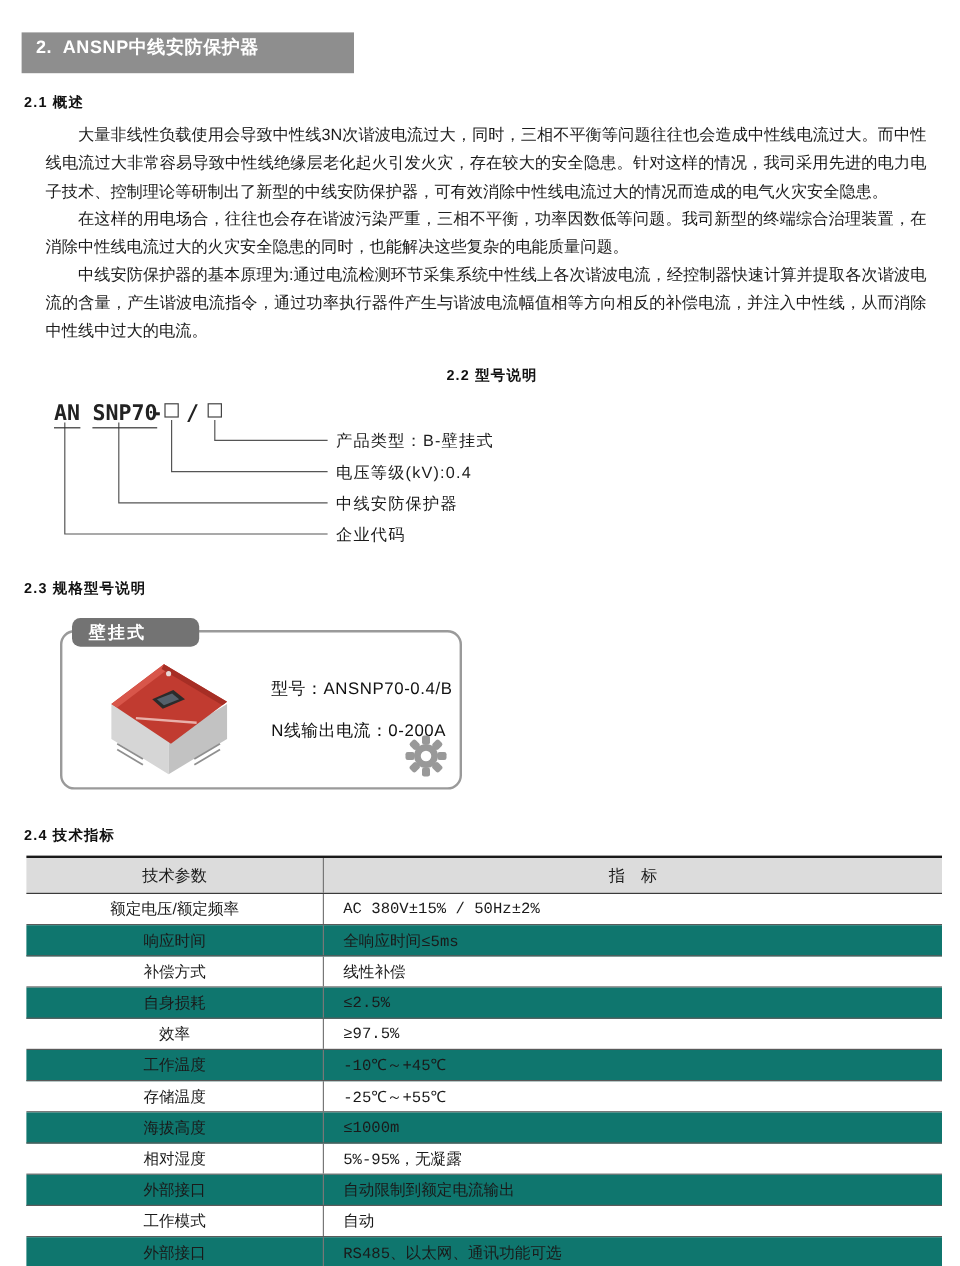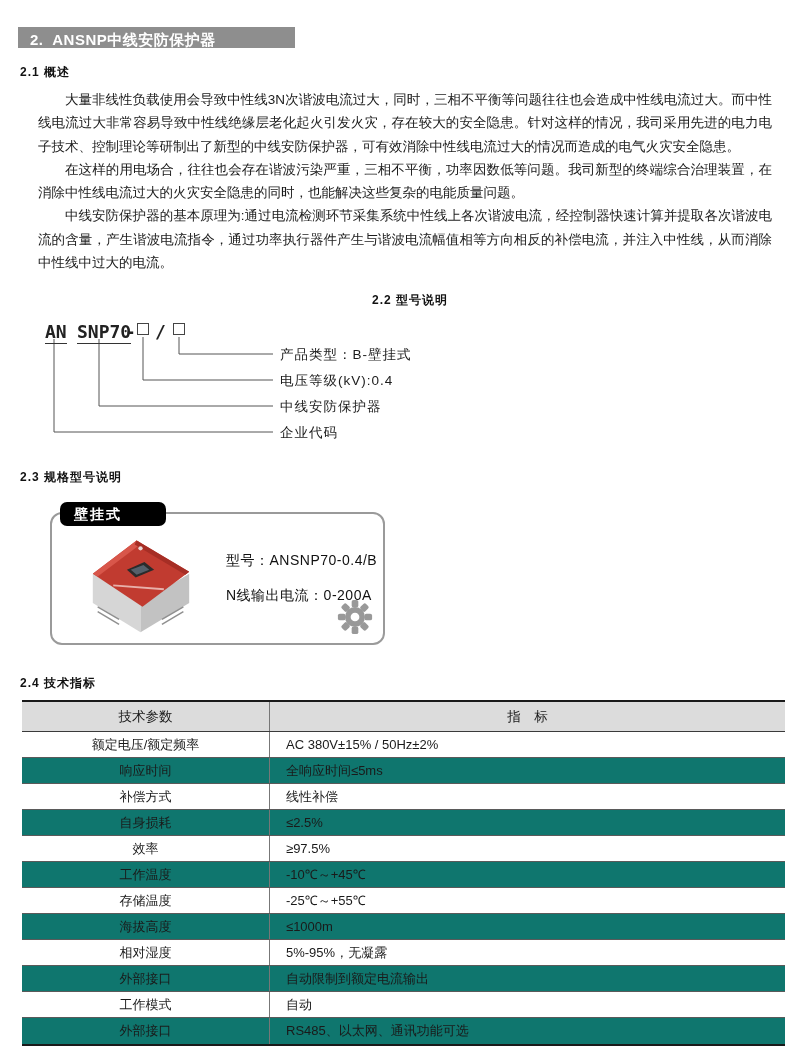--- a/index.html
+++ b/index.html
@@ -1,21 +1,21 @@
 <!DOCTYPE html>
 <html><head>
 <meta charset="utf-8">
 <style>
   * { margin:0; padding:0; box-sizing:border-box; }
   body { font-family:"Liberation Sans", sans-serif; background:#fff; color:#1a1a1a; }
   .page { position:relative; width:800px; height:1055px; background:#fff; overflow:hidden; }
 
   
   .title-bar {
-    margin:27px 0 0 18px; width:277px; height:21px;
+    margin:27px 0 0 18px; width:277px; height:34px;
     background:#8e8e8e; color:#ffffff;
     font-size:15px; font-weight:bold; line-height:26px;
     padding-left:12px; white-space:pre-wrap; letter-spacing:0.5px;
   }
 
   .h-sec { font-size:12px; font-weight:bold; color:#111; margin-left:20px; letter-spacing:1px; }
   .h-21 { margin-top:16px; }
   .h-22 { margin-top:18px;text-align:center; }
   .h-23 { margin-top:22px; }
   .h-24 { margin-top:30px; }
@@ -28,37 +28,37 @@
   .diagram svg.lines { position:absolute; left:0; top:0; }
   .code-part { position:absolute; top:0; font-family:"DejaVu Sans Mono", monospace; font-size:18px; font-weight:bold; color:#222; }
   .underlined { border-bottom:1.5px solid #333; padding-bottom:1px; }
   .code-box { position:absolute; top:2px; width:12px; height:12px; border:1.5px solid #444; background:#fff; }
   .dg-label { position:absolute; left:235px; font-size:13.5px; color:#1b1b1b; letter-spacing:1px; white-space:pre; }
 
   
   .card { position:relative; margin:26px 0 0 50px; width:335px; height:133px;
           border:2px solid #9a9a9a; border-radius:12px; background:#fff; }
   .card-tab { position:absolute; top:-12px; left:8px; width:106px; height:24px;
-              background:#000000; color:#fff; border-radius:7px;
+              background:#737373; color:#fff; border-radius:7px;
               font-size:14px; font-weight:bold; line-height:24px; padding-left:14px; letter-spacing:2px; }
   .card-body { display:flex; align-items:center; height:100%; padding-left:28px; gap:24px; }
   .product-img { width:122px; height:112px; margin-top:4px; }
   .card-text { display:flex; flex-direction:column; gap:17px; font-size:14px; color:#111; letter-spacing:0.5px; }
   .gear { position:absolute; right:9px; bottom:7px; width:38px; height:38px; }
 
   
   .spec-table { margin:8px 0 0 22px; width:763px;
                 border-top:2px solid #1a1a1a; border-bottom:2px solid #1a1a1a; font-size:13px; }
   .tr { display:flex; height:26px; border-bottom:1px solid #5a5a5a; align-items:stretch; }
   .tr:last-child { border-bottom:none; }
   .tr.head { height:30px; background:#dcdcdc; border-bottom:1px solid #3a3a3a; }
   .tr.alt { background:#0f766e; }
   .td { display:flex; align-items:center; }
   .td.label { width:248px; justify-content:center; border-right:1px solid #777; text-align:center; }
-  .td.value { flex:1; padding-left:16px; white-space:pre-wrap; }
+  .td.value { flex:1; padding-left:16px; white-space:pre-wrap;font-family:Liberation Mono, monospace; }
   .tr.head .td { font-size:13.5px; }
 </style>
 </head>
 <body>
 
 <div class="page">
 
   <div class="title-bar">2.  ANSNP中线安防保护器</div>
 
   <div class="h-sec h-21">2.1 概述</div>

